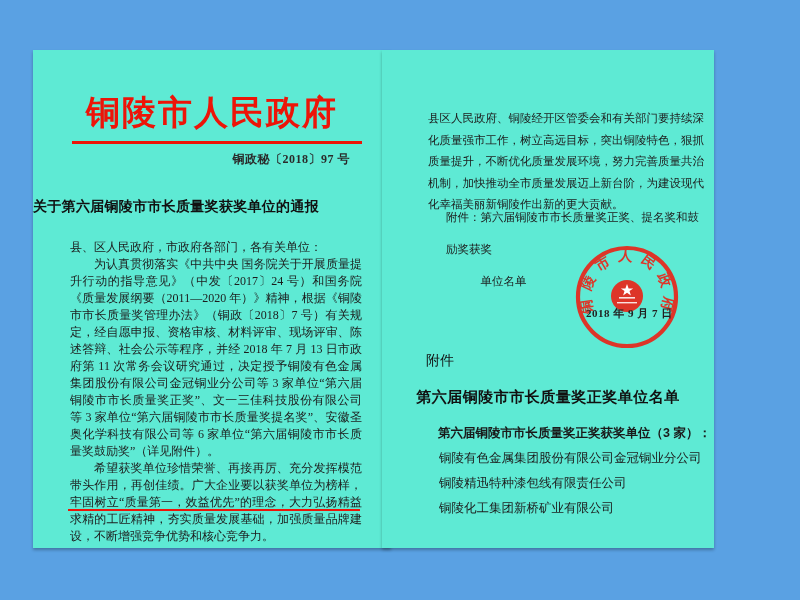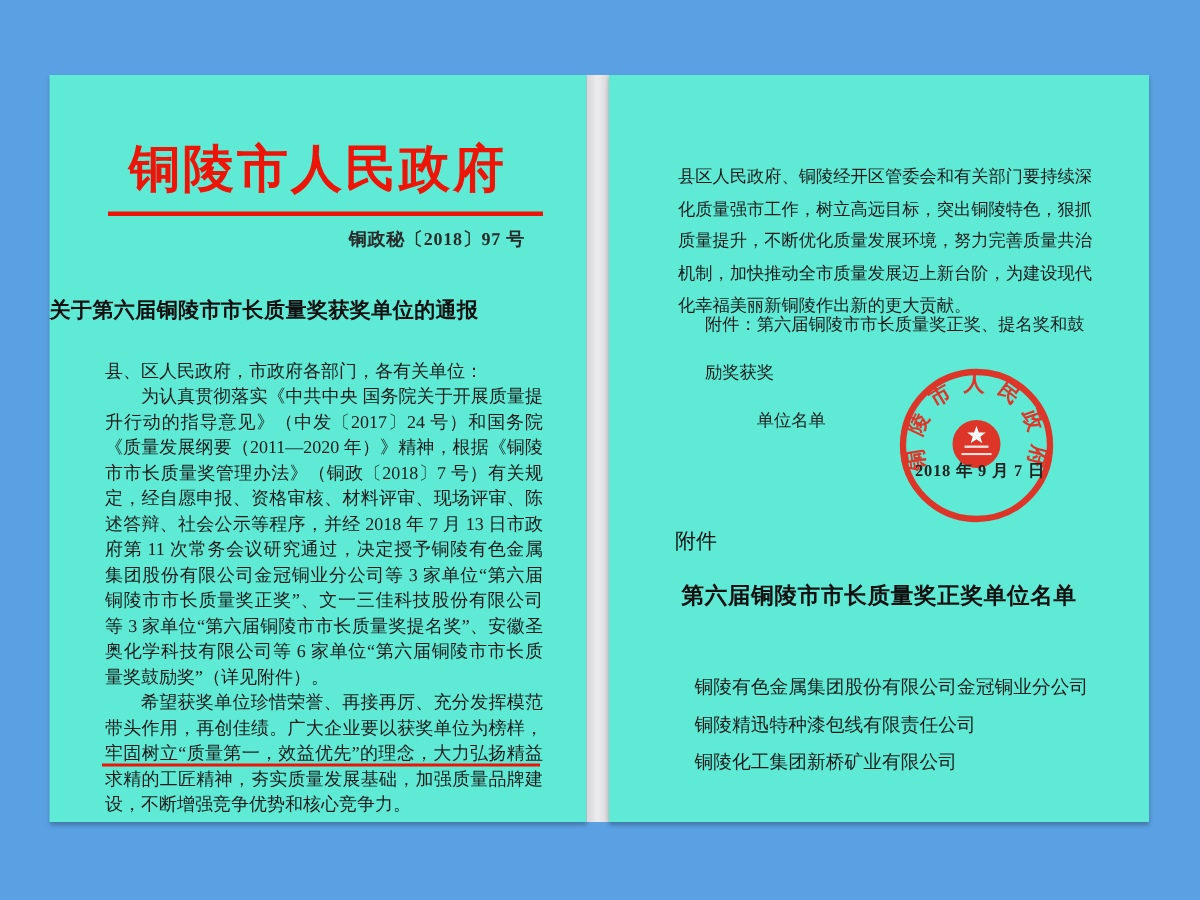--- a/index.html
+++ b/index.html
@@ -12,21 +12,21 @@
     color: #1c1c1c;
   }
   .page {
     position: absolute;
     top: 50px;
     height: 498px;
     background: #5eead4;
     box-shadow: 0 2px 3px rgba(0,0,0,0.28);
   }
   #left-page  { left: 33px;  width: 358px; }
-  #right-page { left: 406px; width: 360px; }
+  #right-page { left: 382px; width: 332px; }
   #page-gap {
     position: absolute;
     left: 391px; top: 50px;
     width: 15px; height: 498px;
     background: linear-gradient(to right, #d7d7da, #ececee 50%, #d7d7da);
   }
 
   
   .gov-title {
     position: absolute; top: 40px; left: 0; right: 0;
@@ -152,19 +152,20 @@
         <polygon points="53,40 54.6,44.4 59.2,44.4 55.5,47.1 56.9,51.5 53,48.8 49.1,51.5 50.5,47.1 46.8,44.4 51.4,44.4" fill="#ffffff"></polygon>
         <rect x="45" y="53" width="16" height="1.6" fill="#ffffff" opacity="0.85"></rect>
         <rect x="43" y="58" width="20" height="1.4" fill="#ffffff" opacity="0.85"></rect>
       </g>
     </svg>
   </div>
   <div class="seal-date">2018 年 9 月 7 日</div>
 
   <div class="annex-label">附件</div>
   <div class="annex-title">第六届铜陵市市长质量奖正奖单位名单</div>
+  <div class="annex-subtitle">第六届铜陵市市长质量奖正奖获奖单位（3 家）：</div>
 
   <div class="company-list">
     <div>铜陵有色金属集团股份有限公司金冠铜业分公司</div>
     <div>铜陵精迅特种漆包线有限责任公司</div>
     <div>铜陵化工集团新桥矿业有限公司</div>
   </div>
 </div>
 
 </body></html>

